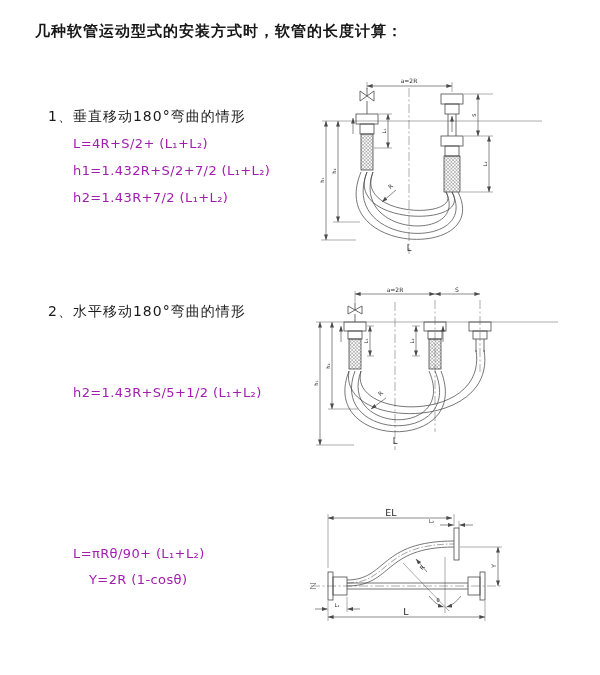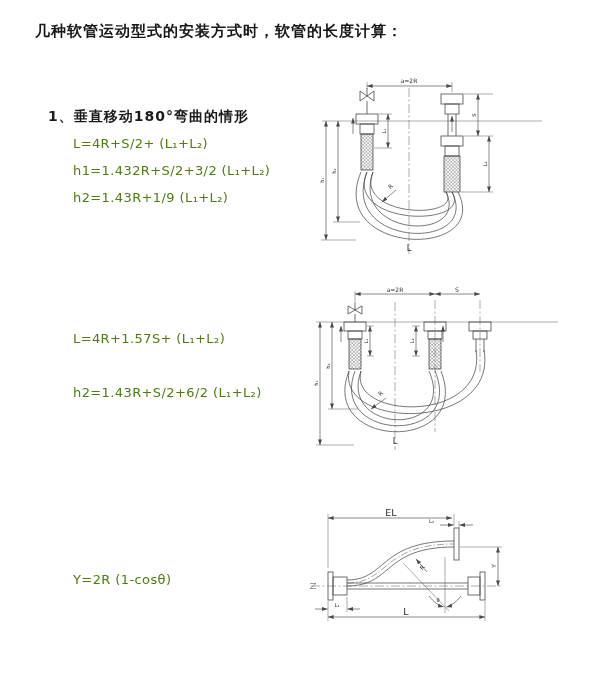--- a/index.html
+++ b/index.html
@@ -6,45 +6,45 @@
   .page{
     position:relative;width:600px;height:675px;background:#ffffff;
     font-family:"DejaVu Sans","Liberation Sans",sans-serif;
     color:#1c1c1c;overflow:hidden;margin:0 auto;text-align:center;
   }
   .title{
     position:absolute;left:35px;top:22px;font-size:15px;font-weight:bold;
     letter-spacing:1px;color:#171717;
   }
   .heading{
-    position:absolute;font-size:14px;font-weight:bold;letter-spacing:1px;color:#1a1a1a;
+    position:absolute;font-size:14px;font-weight:normal;letter-spacing:1px;color:#1a1a1a;
   }
   .formula{
-    position:absolute;font-size:13px;letter-spacing:0.4px;color:#4d7c0f;
+    position:absolute;font-size:13px;letter-spacing:0.4px;color:#a21caf;
   }
   svg.diag{position:absolute;}
   svg text{
     font-family:"DejaVu Sans","Liberation Sans",sans-serif;
     fill:#2a2a2a;stroke:none;
   }
   .dim-label{font-size:6px;}
   .dim-label-sm{font-size:5.2px;}
   .big-label{font-size:8.5px;}
 </style>
 </head>
 <body>
 
 <div class="page">
 
   <div class="title">几种软管运动型式的安装方式时，软管的长度计算：</div>
 
   <div class="heading" style="left:48px;top:108px">1、垂直移动180°弯曲的情形</div>
   <div class="formula" style="left:73px;top:136px">L=4R+S/2+ (L₁+L₂)</div>
-  <div class="formula" style="left:73px;top:163px">h1=1.432R+S/2+3/2 (L₁+L₂)</div>
-  <div class="formula" style="left:73px;top:190px">h2=1.43R+1/9 (L₁+L₂)</div>
+  <div class="formula" style="left:73px;top:163px">h1=1.432R+S/2+7/2 (L₁+L₂)</div>
+  <div class="formula" style="left:73px;top:190px">h2=1.43R+7/2 (L₁+L₂)</div>
 
   <svg class="diag" style="left:312px;top:70px" width="240" height="192" viewBox="0 0 240 192">
     <defs>
       <marker id="ar1" orient="auto-start-reverse" markerWidth="7" markerHeight="6" refX="5.6" refY="3" markerUnits="userSpaceOnUse">
         <path d="M0,1 L5.6,3 L0,5 Z" fill="#4a4a4a"></path>
       </marker>
       <pattern id="hx1" width="3.4" height="3.4" patternUnits="userSpaceOnUse">
         <path d="M0,3.4 L3.4,0 M0,0 L3.4,3.4" stroke="#6c6c6c" stroke-width="0.45"></path>
       </pattern>
     </defs>
@@ -99,22 +99,22 @@
     <text class="dim-label" x="97" y="13" text-anchor="middle">a=2R</text>
     <text class="dim-label-sm" x="73.5" y="61" text-anchor="middle" transform="rotate(-90 73.5 61)">L₁</text>
     <text class="dim-label-sm" x="163.5" y="45" text-anchor="middle" transform="rotate(-90 163.5 45)">S</text>
     <text class="dim-label-sm" x="174.5" y="94" text-anchor="middle" transform="rotate(-90 174.5 94)">L₂</text>
     <text class="dim-label-sm" x="11.5" y="110" text-anchor="middle" transform="rotate(-90 11.5 110)">h₁</text>
     <text class="dim-label-sm" x="23.5" y="101" text-anchor="middle" transform="rotate(-90 23.5 101)">h₂</text>
     <text class="dim-label" x="80" y="118" text-anchor="middle" transform="rotate(-42 80 118)">R</text>
     <text class="big-label" x="97" y="181" text-anchor="middle">L</text>
   </svg>
 
-  <div class="formula" style="left:73px;top:331px">L=4R+1.57S+ (L₁+L₂)</div>
-  <div class="formula" style="left:73px;top:385px">h2=1.43R+S/2+6/2 (L₁+L₂)</div>
+  <div class="heading" style="left:48px;top:303px">2、水平移动180°弯曲的情形</div>
+  <div class="formula" style="left:73px;top:385px">h2=1.43R+S/5+1/2 (L₁+L₂)</div>
 
   <svg class="diag" style="left:308px;top:282px" width="260" height="175" viewBox="0 0 260 175">
     <defs>
       <marker id="ar2" orient="auto-start-reverse" markerWidth="7" markerHeight="6" refX="5.6" refY="3" markerUnits="userSpaceOnUse">
         <path d="M0,1 L5.6,3 L0,5 Z" fill="#4a4a4a"></path>
       </marker>
       <pattern id="hx2" width="3.4" height="3.4" patternUnits="userSpaceOnUse">
         <path d="M0,3.4 L3.4,0 M0,0 L3.4,3.4" stroke="#6c6c6c" stroke-width="0.45"></path>
       </pattern>
     </defs>
@@ -169,21 +169,22 @@
     <text class="dim-label" x="87" y="9.5" text-anchor="middle">a=2R</text>
     <text class="dim-label" x="149" y="9.5" text-anchor="middle">S</text>
     <text class="dim-label-sm" x="59.5" y="59" text-anchor="middle" transform="rotate(-90 59.5 59)">L₁</text>
     <text class="dim-label-sm" x="105.5" y="59" text-anchor="middle" transform="rotate(-90 105.5 59)">L₂</text>
     <text class="dim-label-sm" x="9.5" y="101" text-anchor="middle" transform="rotate(-90 9.5 101)">h₁</text>
     <text class="dim-label-sm" x="21.5" y="84" text-anchor="middle" transform="rotate(-90 21.5 84)">h₂</text>
     <text class="dim-label" x="74" y="113" text-anchor="middle" transform="rotate(-42 74 113)">R</text>
     <text class="big-label" x="87" y="162" text-anchor="middle">L</text>
   </svg>
 
-  <div class="formula" style="left:73px;top:572px">Y=2R (1-cosθ)</div>
+  <div class="formula" style="left:73px;top:546px">L=πRθ/90+ (L₁+L₂)</div>
+  <div class="formula" style="left:89px;top:572px">Y=2R (1-cosθ)</div>
 
   <svg class="diag" style="left:303px;top:505px" width="292" height="150" viewBox="0 0 292 150">
     <defs>
       <marker id="ar3" orient="auto-start-reverse" markerWidth="7" markerHeight="6" refX="5.6" refY="3" markerUnits="userSpaceOnUse">
         <path d="M0,1 L5.6,3 L0,5 Z" fill="#4a4a4a"></path>
       </marker>
     </defs>
 
     <g stroke="#5a5a5a" fill="none" stroke-width="0.5">
       <line x1="8" y1="81" x2="200" y2="81" stroke-dasharray="9 2.5 2 2.5"></line>

